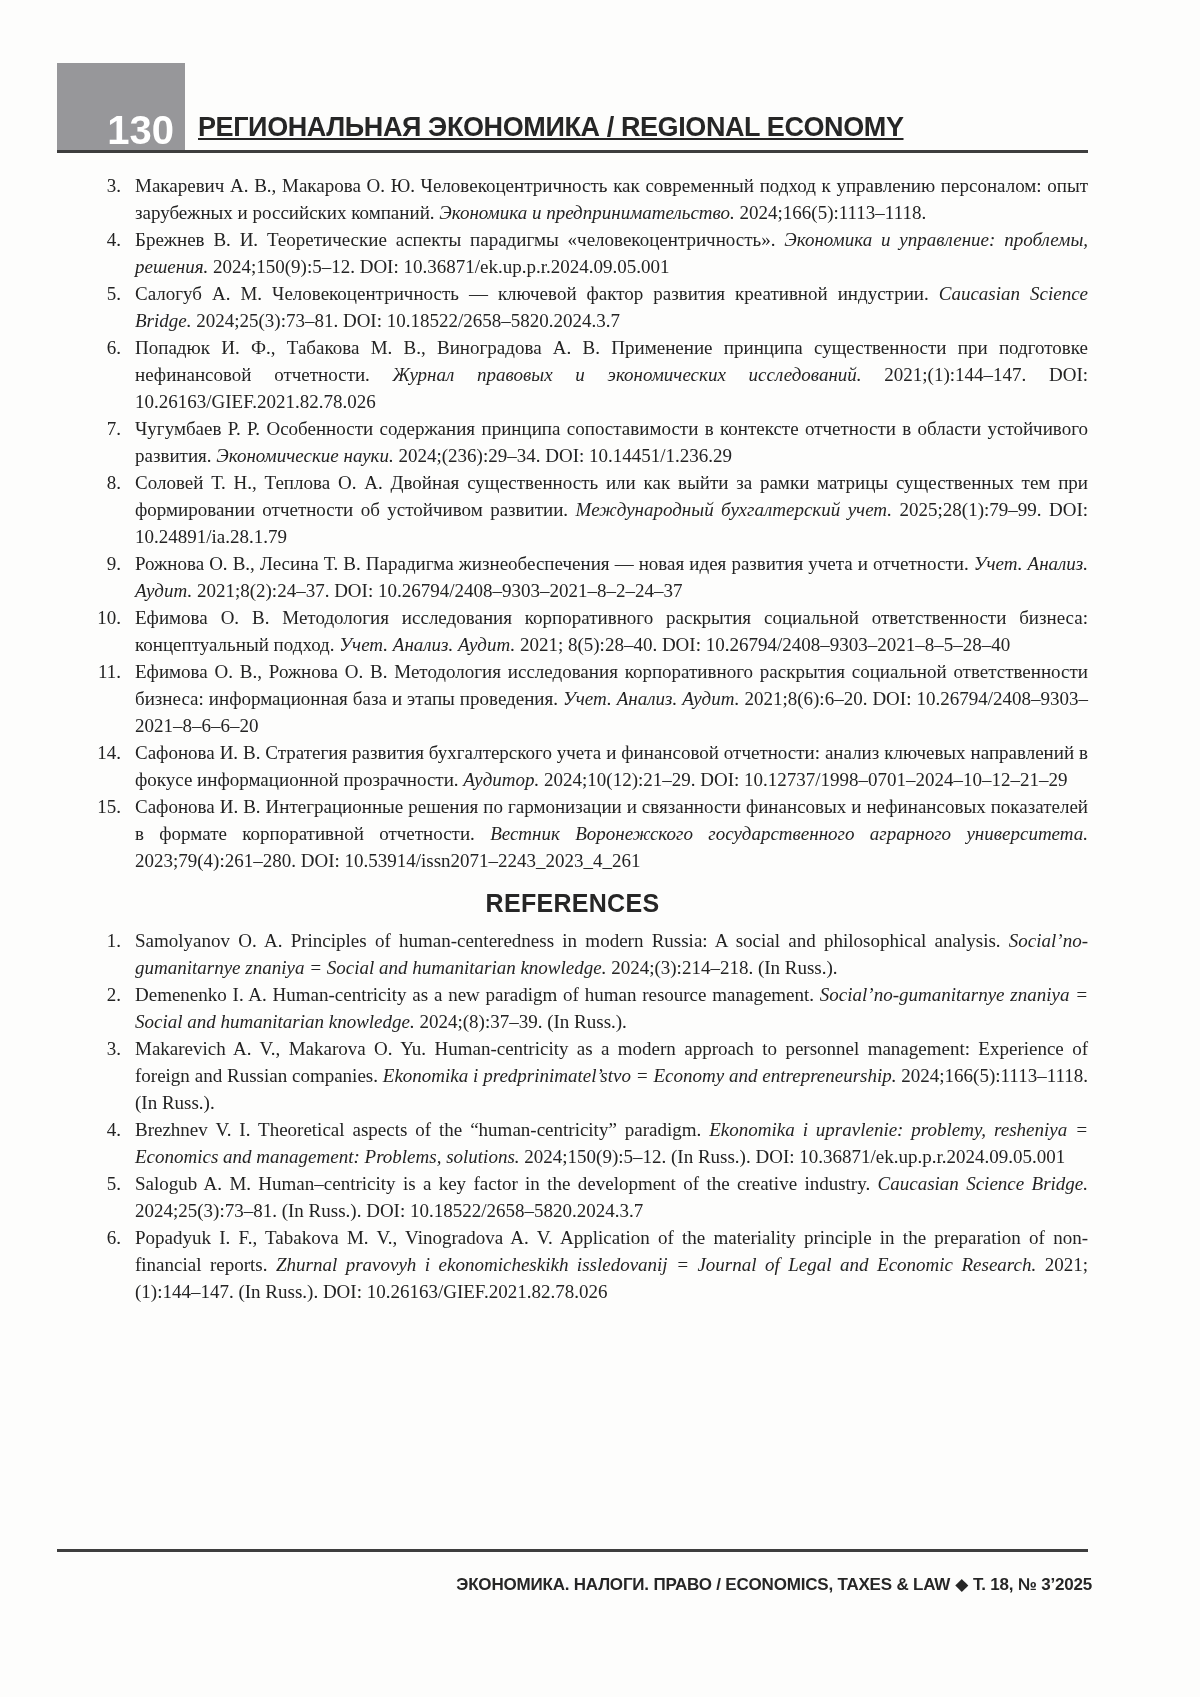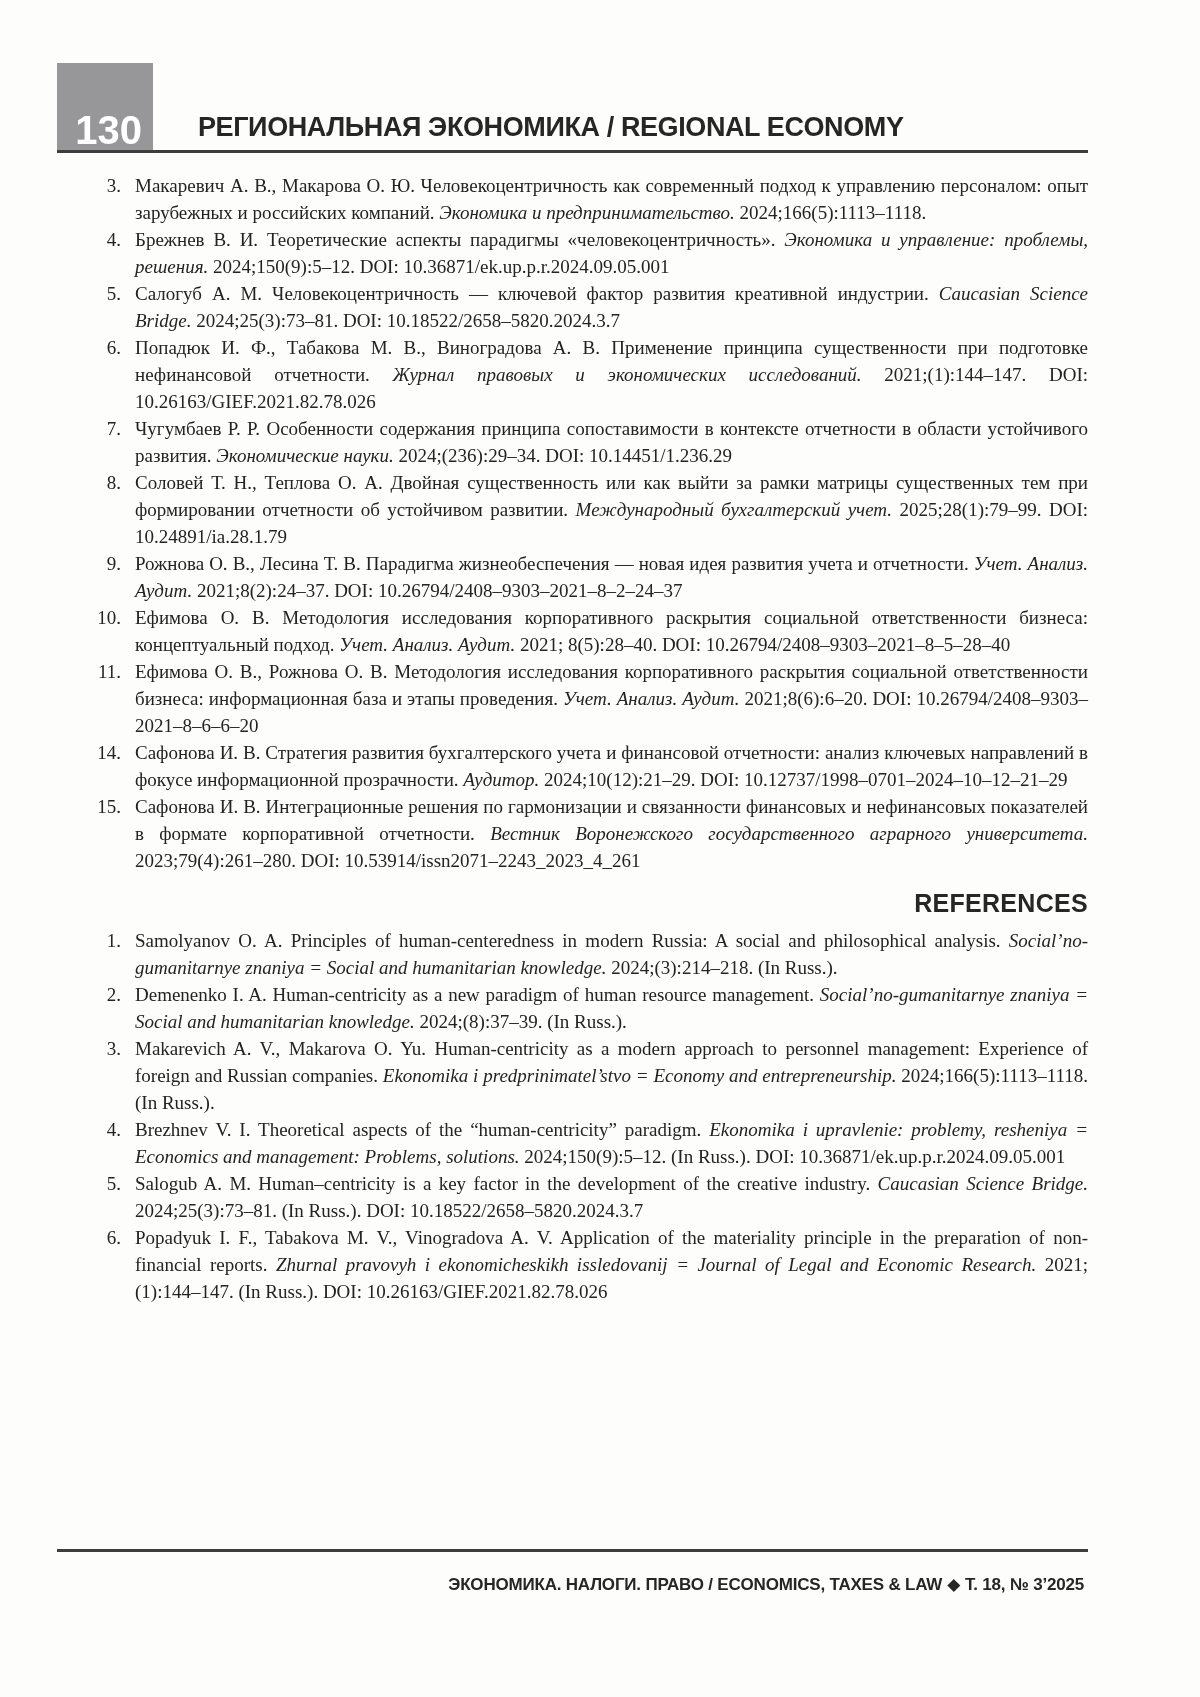--- a/index.html
+++ b/index.html
@@ -10,21 +10,21 @@
     height: 1697px;
     background: #fdfdfc;
     font-family: "Liberation Serif", "DejaVu Serif", serif;
     color: #232323;
     overflow: hidden;
   }
   
   .pagenum-box {
     position: absolute;
     left: 57px; top: 63px;
-    width: 96px; height: 88px;
+    width: 128px; height: 88px;
     background: #97979a;
     display: flex;
     align-items: flex-end;
     justify-content: flex-end;
     padding: 0 11px 1px 0;
   }
   .pagenum-box span {
     font-family: "Liberation Sans", "DejaVu Sans", sans-serif;
     font-weight: bold;
     font-size: 40px;
@@ -35,20 +35,21 @@
     position: absolute;
     left: 198px; top: 113px;
     margin: 0;
     font-family: "Liberation Sans", "DejaVu Sans", sans-serif;
     font-weight: bold;
     font-size: 27px;
     line-height: 1.1;
     letter-spacing: -0.4px;
     color: #262626;
     white-space: nowrap;
+    text-decoration: underline;
   }
   .rule {
     position: absolute;
     left: 57px;
     width: 1031px;
     height: 3px;
     background: #3e3e3e;
   }
   .rule-top { top: 150px; }
   .rule-bottom { top: 1549px; }
@@ -68,32 +69,32 @@
   ol.refs li { display: flex; }
   ol.refs .num {
     flex: 0 0 78px;
     text-align: right;
     padding-right: 14px;
   }
   ol.refs .txt { flex: 1 1 auto; }
   ol.refs em { font-style: italic; margin-top: 18px; }
   .refs-heading {
     margin: 15px 0 9px 0;
-    text-align: right;
+    text-align: center;
     font-family: "Liberation Sans", "DejaVu Sans", sans-serif;
     font-weight: bold;
     font-size: 25px;
     letter-spacing: 0.3px;
     color: #262626;
   }
   
   .footer {
     position: absolute;
     top: 1574px;
-    right: 116px;
+    right: 108px;
     font-family: "Liberation Sans", "DejaVu Sans", sans-serif;
     font-weight: bold;
     font-size: 17px;
     letter-spacing: -0.2px;
     color: #262626;
     white-space: nowrap;
   }
   .footer .diamond { padding: 0 5px; }
 </style>
 </head>

